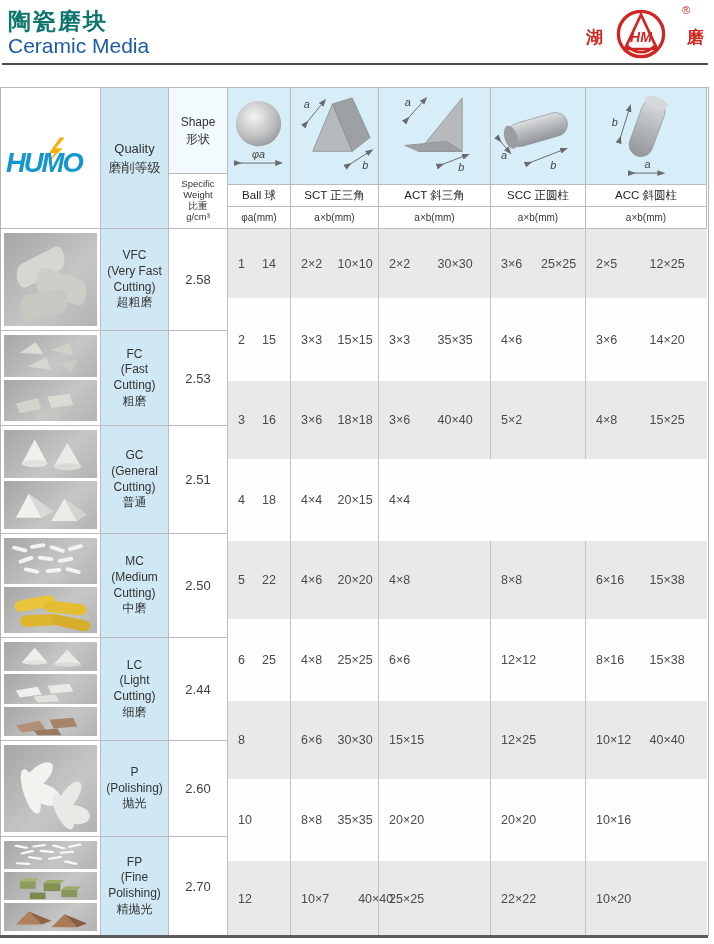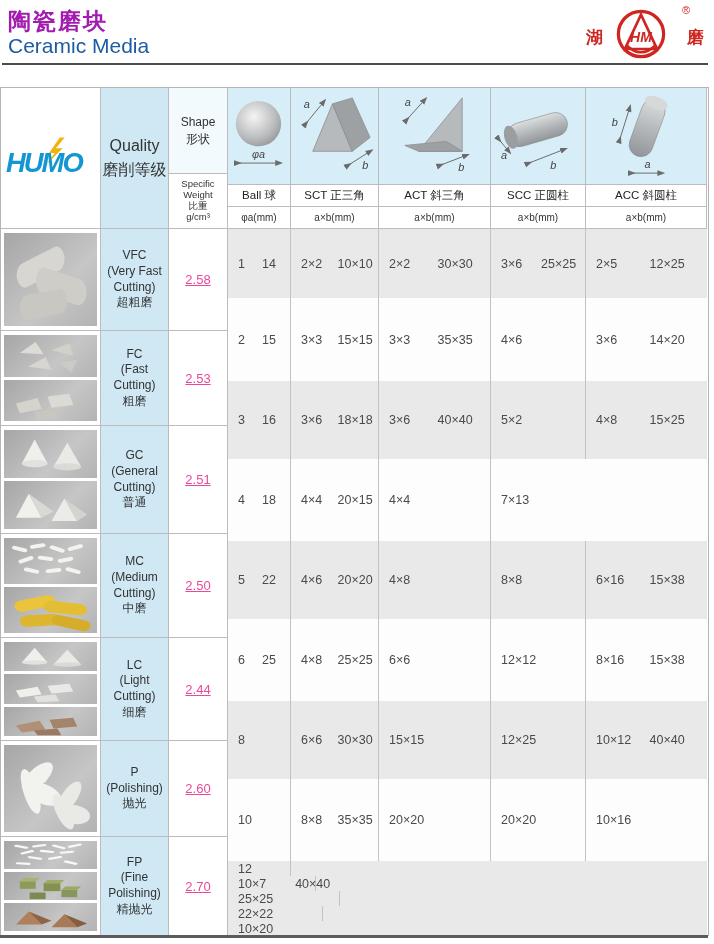--- a/index.html
+++ b/index.html
@@ -1,51 +1,51 @@
 <!DOCTYPE html>
 <html><head>
 <meta charset="utf-8">
 <style>
   html,body{margin:0;padding:0;background:#fff;}
   .page{position:relative;width:714px;height:944px;background:#fff;overflow:hidden;
         font-family:"Liberation Sans","DejaVu Sans",sans-serif;}
   
   .doc-header{position:absolute;left:0;top:0;width:714px;height:87px;}
-  .title-zh{position:absolute;left:8px;top:6px;font-size:23px;font-weight:bold;color:#a21caf;letter-spacing:2px;}
+  .title-zh{position:absolute;left:8px;top:6px;font-size:23px;font-weight:bold;color:#0f766e;letter-spacing:2px;}
   .title-en{position:absolute;left:8px;top:34px;font-size:21px;color:#1d5ca3;}
   .header-rule{position:absolute;left:2px;top:63px;width:706px;height:2px;background:#4c4c4c;}
   .seal{position:absolute;right:10px;top:4px;width:118px;height:58px;color:#cf2621;}
   .seal-char{position:absolute;top:22px;font-size:17px;font-weight:bold;}
   .seal-char.left{left:0;}
   .seal-char.right{right:0;}
   .seal-reg{position:absolute;right:14px;top:0px;font-size:11px;}
   .seal-mark{position:absolute;left:27px;top:2px;width:56px;height:56px;}
   
   .tbl{position:absolute;left:0;top:87px;width:707px;height:848px;
        border:1px solid #b5b5b5;border-bottom:none;box-sizing:content-box;background:#fff;}
   .cell{position:absolute;box-sizing:border-box;border-right:1px solid #bcbcbc;border-bottom:1px solid #bcbcbc;background:#fff;}
   .hdr-logo{display:flex;align-items:center;justify-content:center;}
   .humo-svg{width:94px;height:44px;}
   .hdr-quality{background:#cfe8f4;display:flex;flex-direction:column;align-items:center;justify-content:center;
-               font-size:16px;color:#333;line-height:1.5;}
+               font-size:13px;color:#333;line-height:1.5;}
   .hdr-shape{background:#f2fafd;display:flex;flex-direction:column;align-items:center;justify-content:center;
              font-size:12px;color:#333;line-height:1.4;}
   .hdr-weight{display:flex;flex-direction:column;align-items:center;justify-content:center;
               font-size:9.5px;color:#333;line-height:1.15;text-align:center;}
   .icon-cell{background:#d7edf7;display:flex;align-items:center;justify-content:center;}
   .icon-cell svg{width:100%;height:100%;}
   .name-cell{display:flex;align-items:center;justify-content:center;font-size:11.5px;color:#222;}
   .unit-cell{display:flex;align-items:center;justify-content:center;font-size:10px;color:#333;}
   
   .photo-cell{display:flex;flex-direction:column;gap:3px;padding:4px 3px;background:#fff;}
   .photo-tile{flex:1;background:linear-gradient(135deg,#a6a6a6,#c6c6c6 60%,#b3b3b3);overflow:hidden;}
   .photo-tile svg{width:100%;height:100%;display:block;}
   .quality-cell{background:#cfe8f4;display:flex;flex-direction:column;align-items:center;justify-content:center;
                 text-align:center;font-size:12px;color:#333;line-height:1.3;padding:2px;}
-  .weight-cell{display:flex;align-items:center;justify-content:center;font-size:13px;color:#ec4899;text-decoration:underline;}
+  .weight-cell{display:flex;align-items:center;justify-content:center;font-size:13px;color:#404040;}
   
   .data-row{position:absolute;display:flex;background:#fdfdfd;}
   .data-row.shaded{background:#e9e9e9;}
   .data-cell{box-sizing:border-box;height:100%;border-right:1px solid #c2c2c2;
              display:flex;align-items:center;padding-left:10px;padding-right:4px;
              font-size:12.5px;color:#4a4a4a;}
   .data-cell:last-child{border-right:none;}
   .data-cell .val{flex:1;white-space:nowrap;}
   .bottom-bar{position:absolute;left:0;top:935px;width:708px;height:3px;background:#5c5c5c;}
   .dim-text{font-style:italic;}
@@ -474,24 +474,20 @@
           <span class="val">18</span>
         </div>
         <div class="data-cell" style="width: 88px;">
           <span class="val">4×4</span>
           <span class="val">20×15</span>
         </div>
         <div class="data-cell" style="width: 112px;">
           <span class="val">4×4</span>
           <span class="val"></span>
         </div>
-        <div class="data-cell" style="width: 95px;">
-          <span class="val">7×13</span>
-          <span class="val"></span>
-        </div>
       </div>
       <div class="data-row shaded" style="left: 227px; top: 453px; width: 479px; height: 78px;">
         <div class="data-cell" style="width: 63px;">
           <span class="val">5</span>
           <span class="val">22</span>
         </div>
         <div class="data-cell" style="width: 88px;">
           <span class="val">4×6</span>
           <span class="val">20×20</span>
         </div>
@@ -567,21 +563,21 @@
         </div>
         <div class="data-cell" style="width: 95px;">
           <span class="val">20×20</span>
           <span class="val"></span>
         </div>
         <div class="data-cell" style="width: 121px;">
           <span class="val">10×16</span>
           <span class="val"></span>
         </div>
       </div>
-      <div class="data-row shaded" style="left: 227px; top: 773px; width: 479px; height: 75px; flex-direction: column;">
+      <div class="data-row shaded" style="left: 227px; top: 773px; width: 479px; height: 75px;">
         <div class="data-cell" style="width: 63px;">
           <span class="val">12</span>
           <span class="val"></span>
         </div>
         <div class="data-cell" style="width: 88px; gap: 29px;">
           <span class="val">10×7</span>
           <span class="val">40×40</span>
         </div>
         <div class="data-cell" style="width: 112px;">
           <span class="val">25×25</span>

